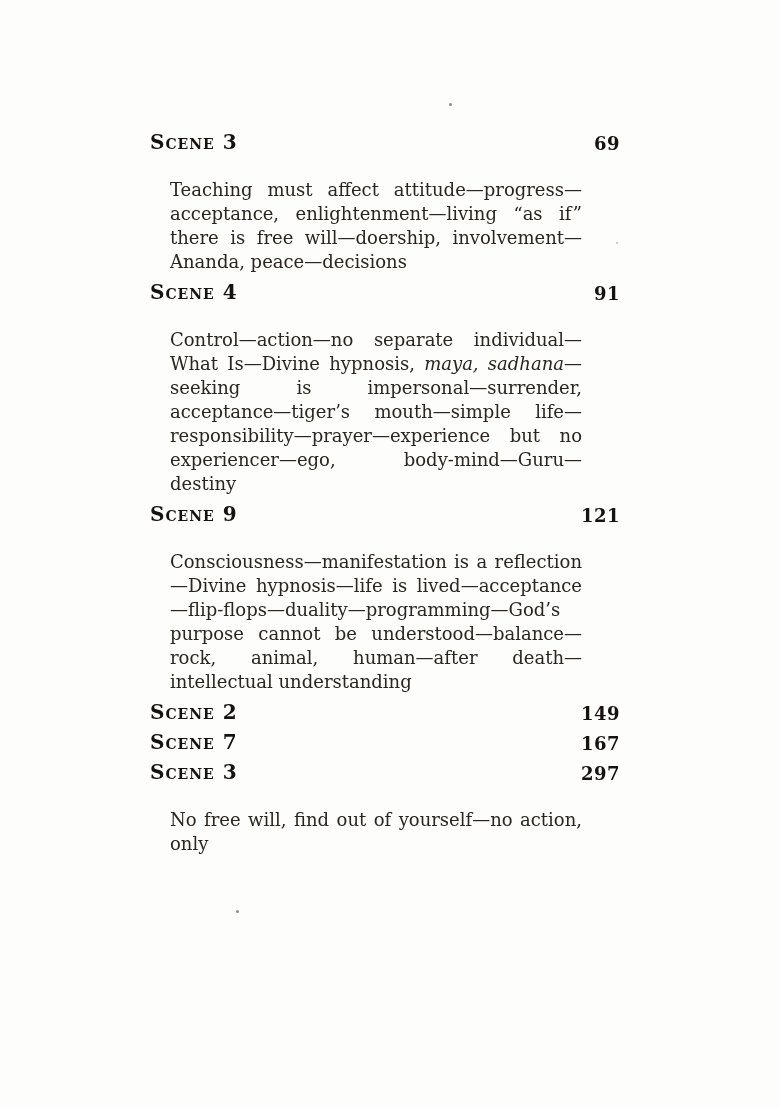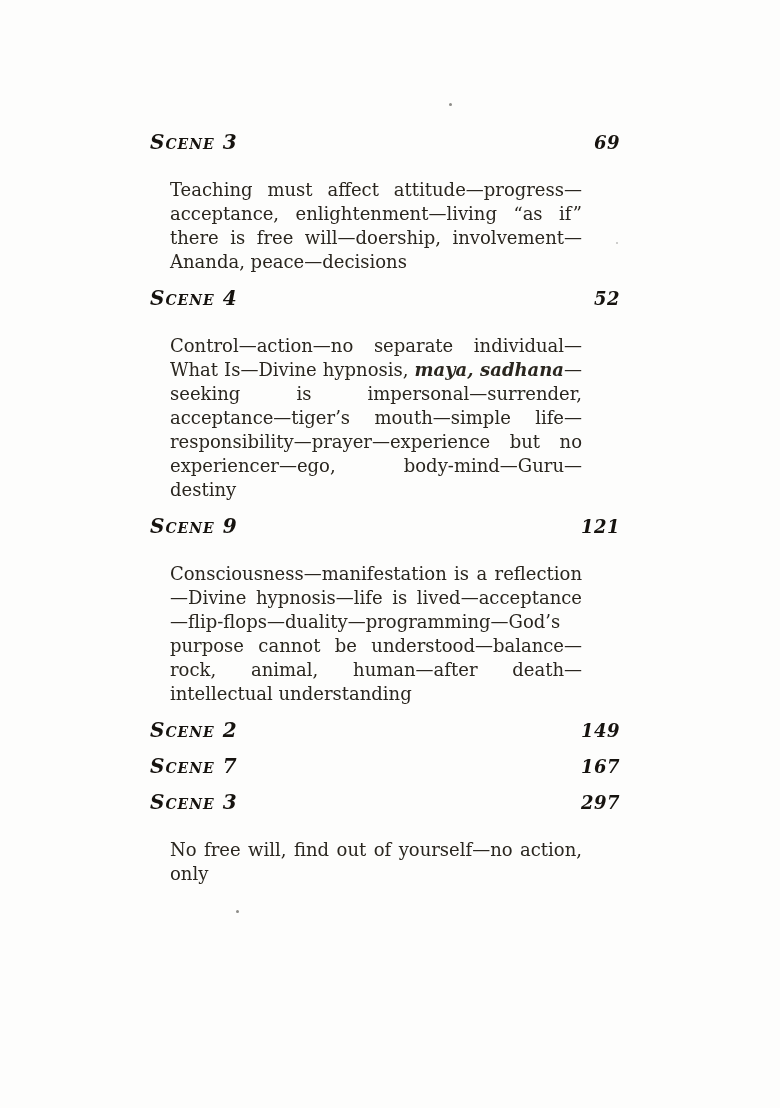--- a/index.html
+++ b/index.html
@@ -10,27 +10,26 @@
     background: #fdfdfc;
     overflow: hidden;
     font-family: "DejaVu Serif", "Liberation Serif", serif;
   }
   .toc {
     position: absolute;
     left: 150px;
     top: 130px;
     width: 470px;
   }
-  .scene + .scene { margin-top: 12px; }
+  .scene + .scene { margin-top: 6px; }
   .scene-head {
     display: flex;
     justify-content: space-between;
-    align-items: center;
+    align-items: flex-end;
     height: 24px;
-    font-style: italic;
   }
   .scene-title {
     margin: 0;
     font-size: 20px;
     line-height: 24px;
     font-weight: bold;
     font-variant: small-caps;
     letter-spacing: 1px;
     color: #16130f;
   }
@@ -43,21 +42,21 @@
   .scene-desc {
     margin: 24px 0 0 20px;
     width: 412px;
     text-align: justify;
     font-size: 18px;
     line-height: 24px;
     color: #2a261f;
   }
   
   .scene:last-child .scene-desc { text-align-last: justify; }
-  .it { font-style: italic; font-weight: bold; }
+  .it { font-style: italic; }
   .speck {
     position: absolute;
     background: #8d8c88;
     border-radius: 50%;
   }
   .speck-1 { left: 449px; top: 103px; width: 3px; height: 3px; }
   .speck-2 { left: 236px; top: 910px; width: 3px; height: 3px; }
   .speck-3 { left: 616px; top: 242px; width: 2px; height: 2px; opacity: .55; }
 </style>
 </head>
@@ -72,21 +71,21 @@
     <header class="scene-head">
       <h2 class="scene-title">Scene 3</h2>
       <span class="scene-page">69</span>
     </header>
     <p class="scene-desc"><span>Teaching must affect attitude—progress—acceptance, enlightenment—living “as if” there is free will—doership, involvement—Ananda, peace—decisions</span></p>
   </section>
 
   <section class="scene">
     <header class="scene-head">
       <h2 class="scene-title">Scene 4</h2>
-      <span class="scene-page">52</span>
+      <span class="scene-page">91</span>
     </header>
     <p class="scene-desc"><span>Control—action—no separate individual—What Is—Divine hypnosis, </span><span class="it">maya, sadhana</span><span>—seeking is impersonal—surrender, acceptance—tiger’s mouth—simple life—responsibility—prayer—experience but no experiencer—ego, body-mind—Guru—destiny</span></p>
   </section>
 
   <section class="scene">
     <header class="scene-head">
       <h2 class="scene-title">Scene 9</h2>
       <span class="scene-page">121</span>
     </header>
     <p class="scene-desc"><span>Consciousness—manifestation is a reflection—Divine hypnosis—life is lived—acceptance—flip-flops—duality—programming—God’s purpose cannot be understood—balance—rock, animal, human—after death—intellectual understanding</span></p>

